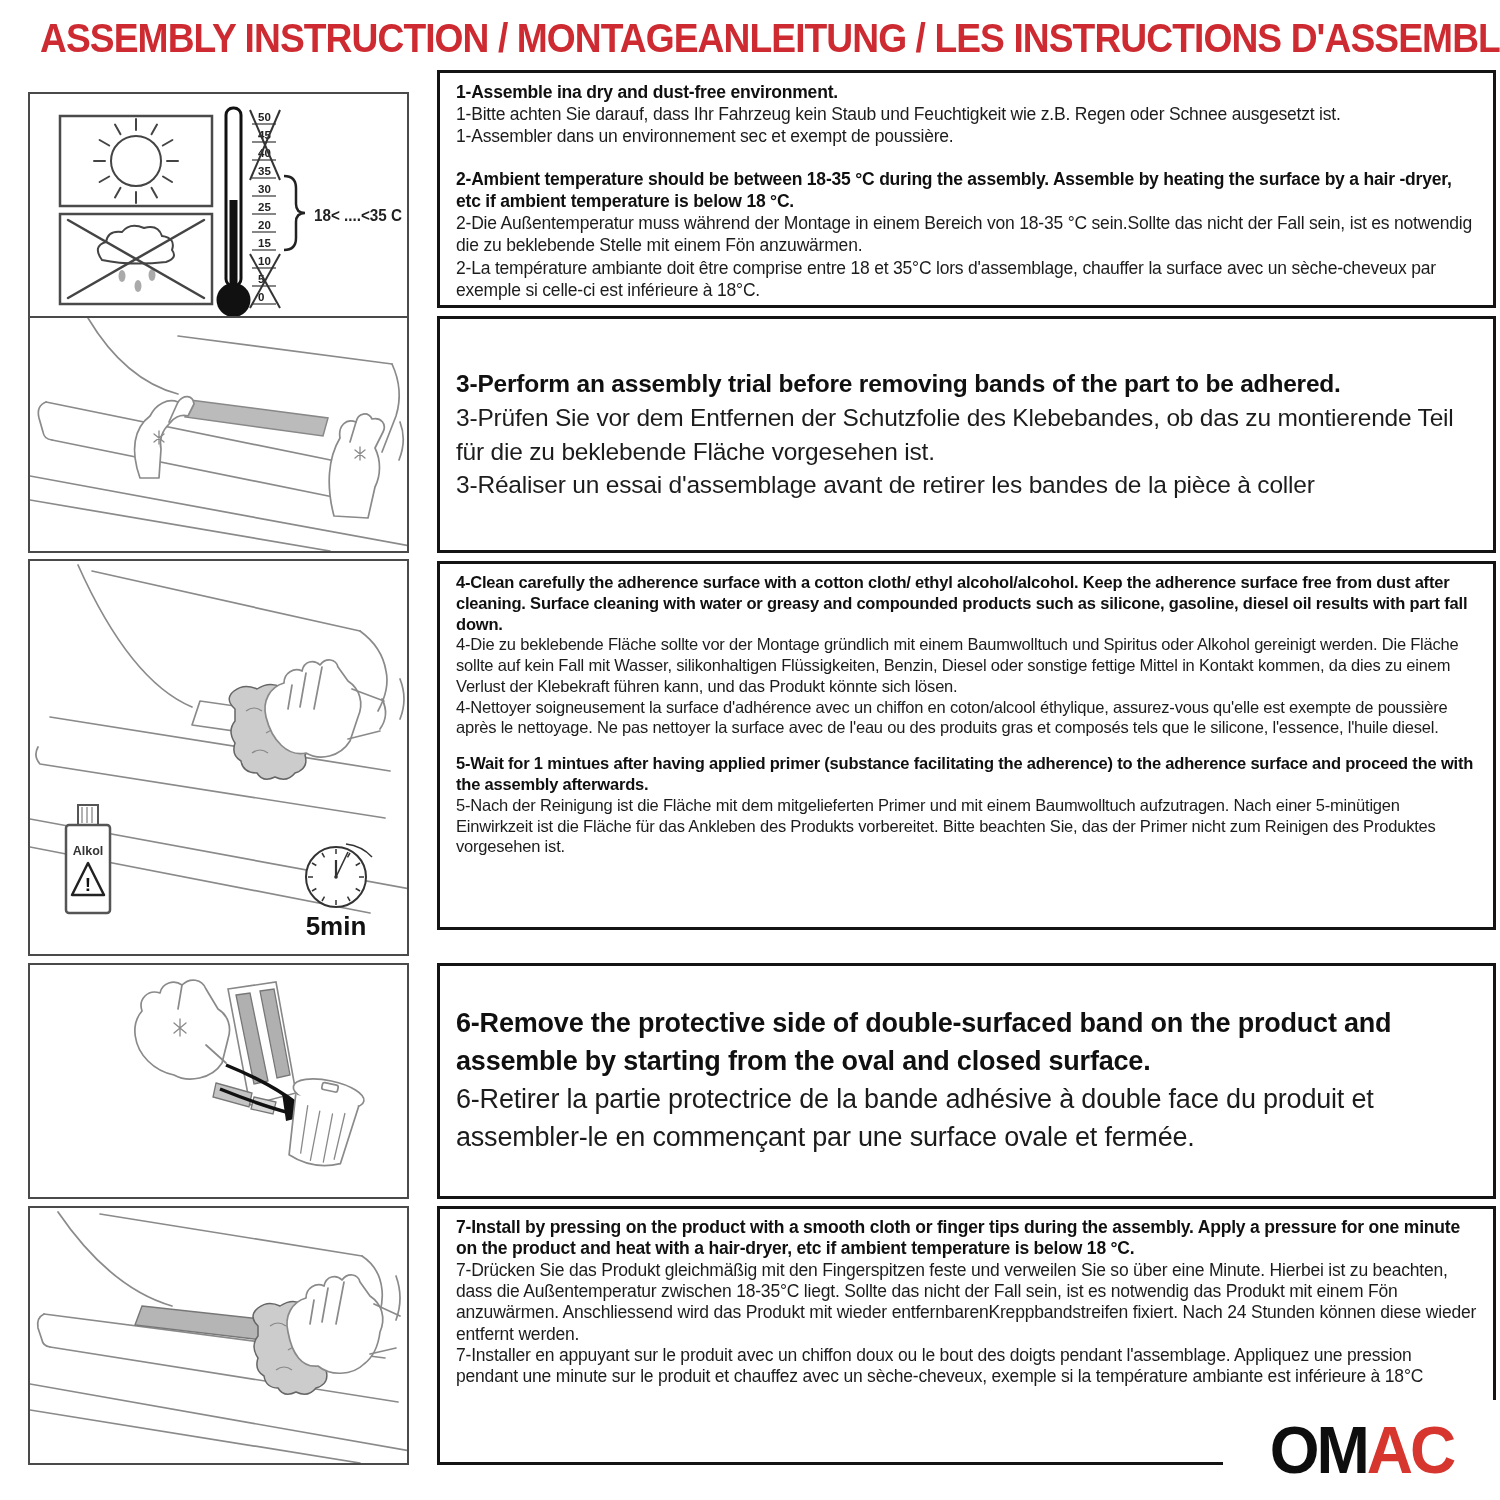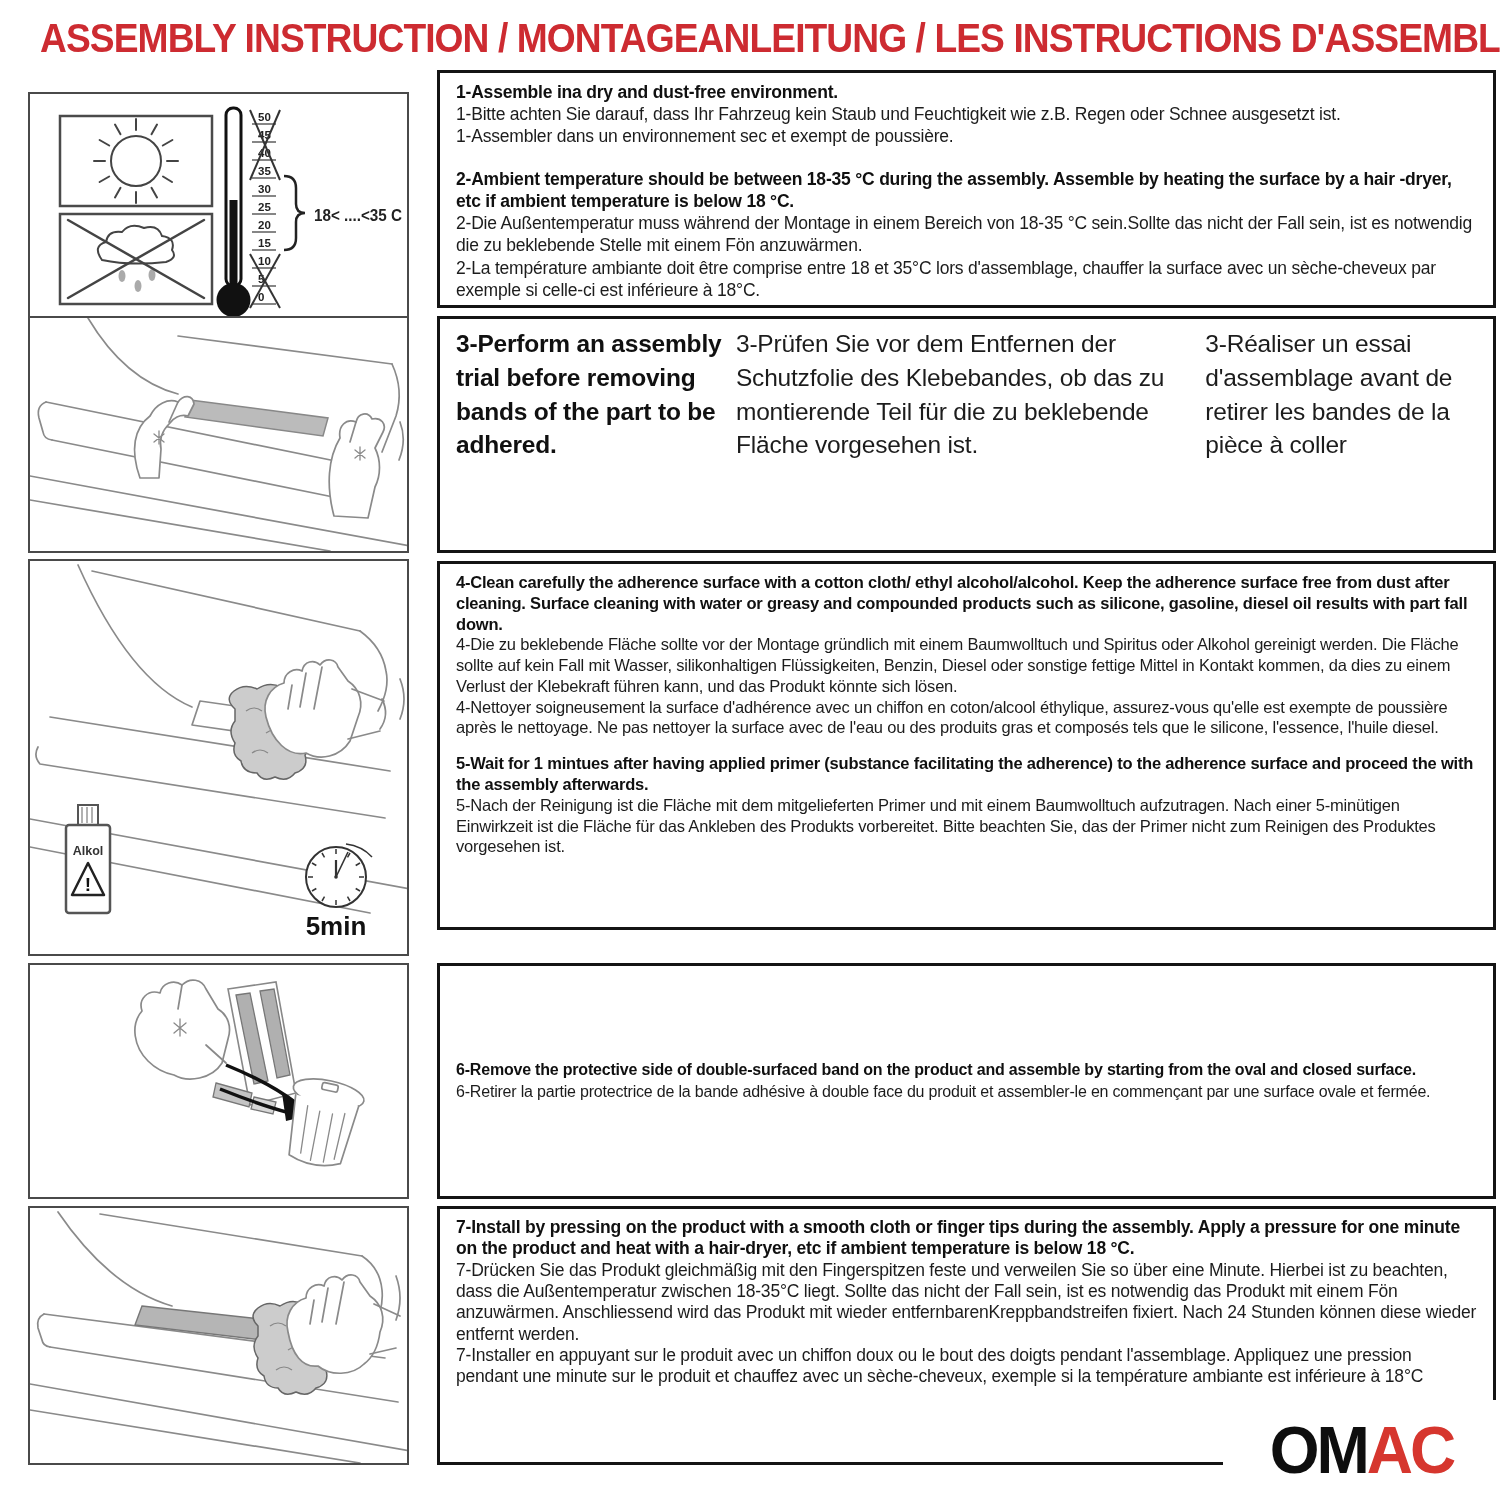--- a/index.html
+++ b/index.html
@@ -4,24 +4,24 @@
 <style>
   html,body{margin:0;padding:0;background:#fff;}
   body{width:1500px;height:1500px;position:relative;font-family:"Liberation Sans",sans-serif;color:#1c1c1c;overflow:hidden;}
   .title{position:absolute;top:16px;left:40px;font-size:40px;font-weight:700;letter-spacing:-1px;color:#cd2b31;white-space:nowrap;transform:scaleX(.93);transform-origin:left center;}
   .ibox{position:absolute;left:28px;width:381px;border:2px solid #4a4a4a;background:#fff;box-sizing:border-box;}
   .tbox{position:absolute;left:419px;width:1059px;border:3px solid #141414;background:#fff;box-sizing:border-box;padding:8px 16px;margin-left:18px;}
   .tbox p{margin:0;}
   .b{font-weight:700;color:#101010;}
   .gap{height:20px;}
   .fs1{font-size:17.5px;line-height:1.27;letter-spacing:-0.2px;}
-  .fs2{font-size:24.5px;line-height:1.38;letter-spacing:-0.2px;display:flex;flex-direction:row;justify-content:center;}
+  .fs2{font-size:24.5px;line-height:1.38;letter-spacing:-0.2px;display:flex;flex-direction:column;justify-content:center;}
   .fs3{font-size:16.5px;line-height:1.26;letter-spacing:-0.2px;}
   .fs3 .gap{height:15px;}
-  .fs4{font-size:16px;line-height:1.4;letter-spacing:-0.2px;display:flex;flex-direction:column;justify-content:center;}
+  .fs4{font-size:27px;line-height:1.4;letter-spacing:-0.2px;display:flex;flex-direction:column;justify-content:center;}
   .fs5{font-size:17.5px;line-height:1.22;letter-spacing:-0.2px;}
   svg{display:block;}
   .logo-plate{position:absolute;left:1223px;top:1400px;width:277px;height:100px;background:#fff;display:flex;align-items:center;justify-content:center;}
   .logo{font-size:64px;font-weight:900;letter-spacing:-3px;color:#0e0e0e;line-height:1;transform:scaleY(1.04);}
   .logo .red{color:#d6362e;}
   .lineart{stroke:#8a8a8a;stroke-width:1.7;fill:none;stroke-linecap:round;stroke-linejoin:round;}
   .dark{stroke:#444;fill:none;stroke-linecap:round;}
 </style>
 </head>
 <body>

